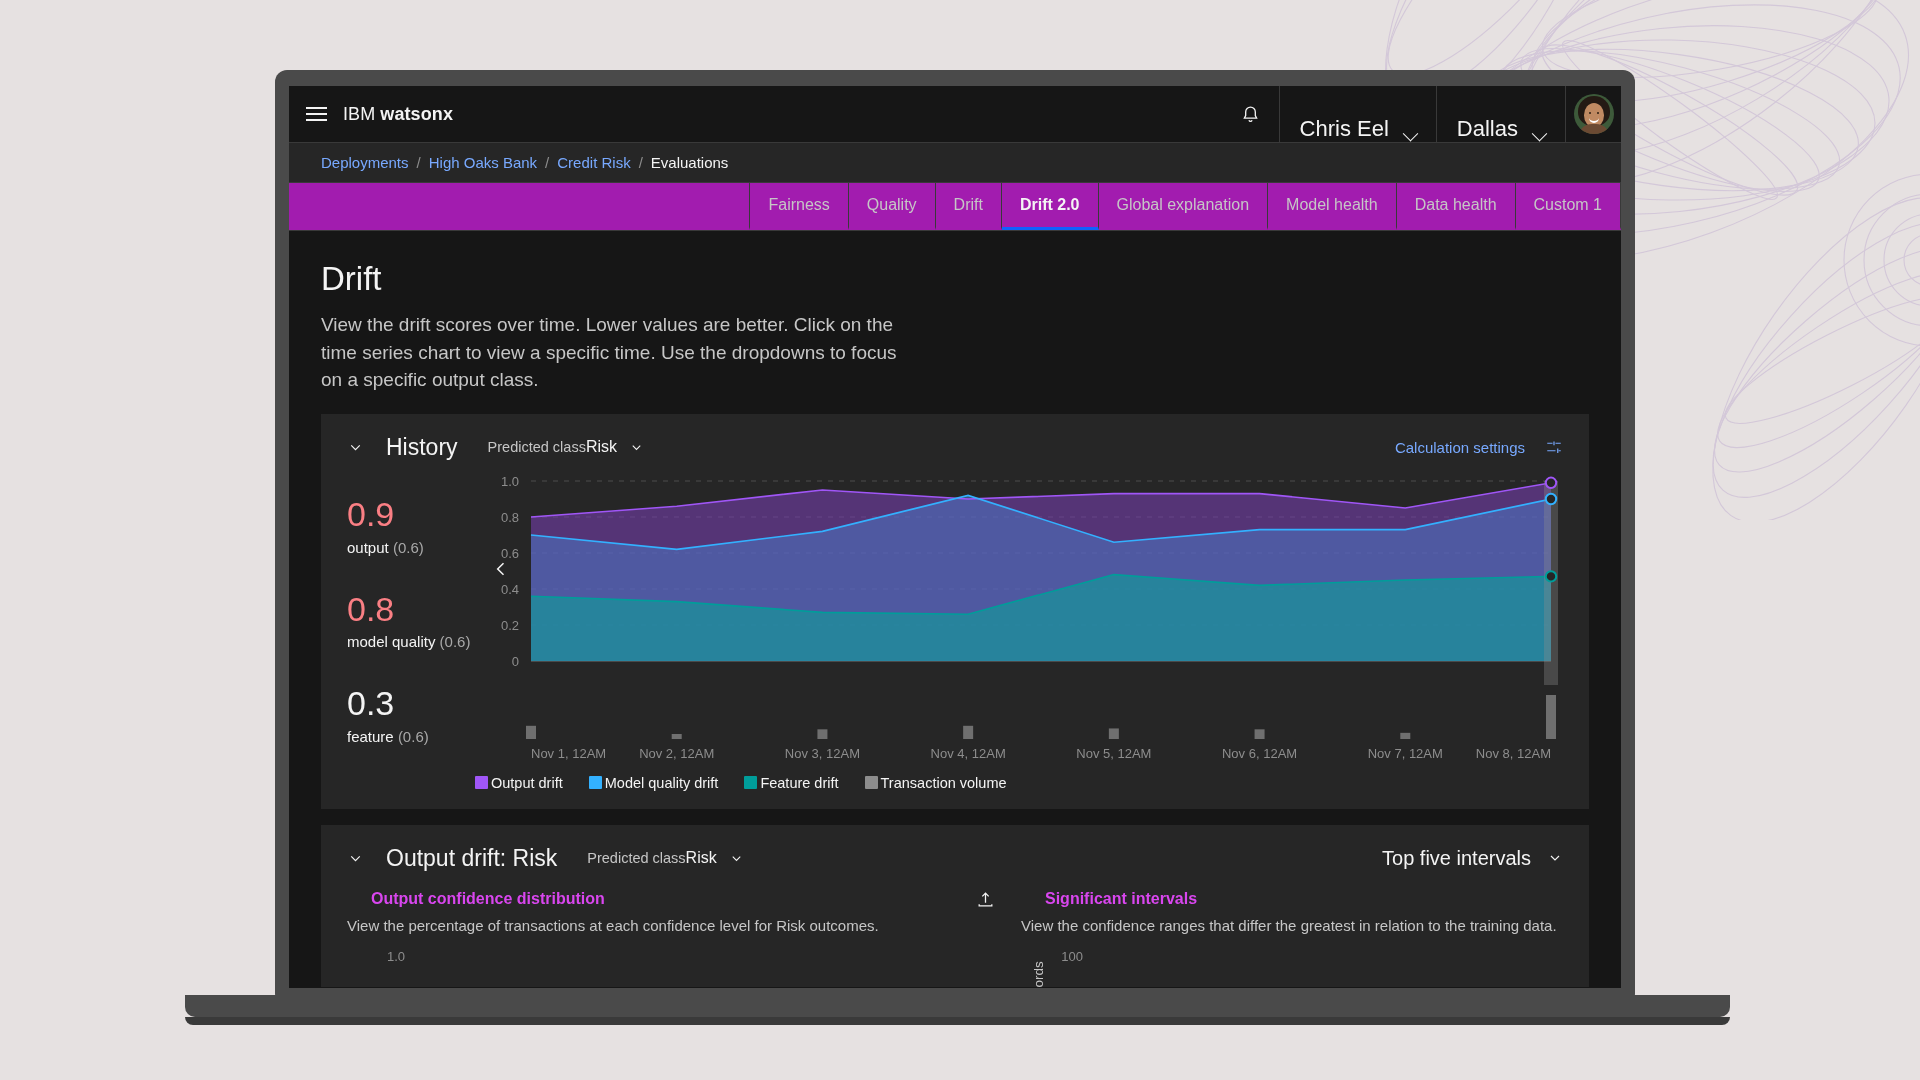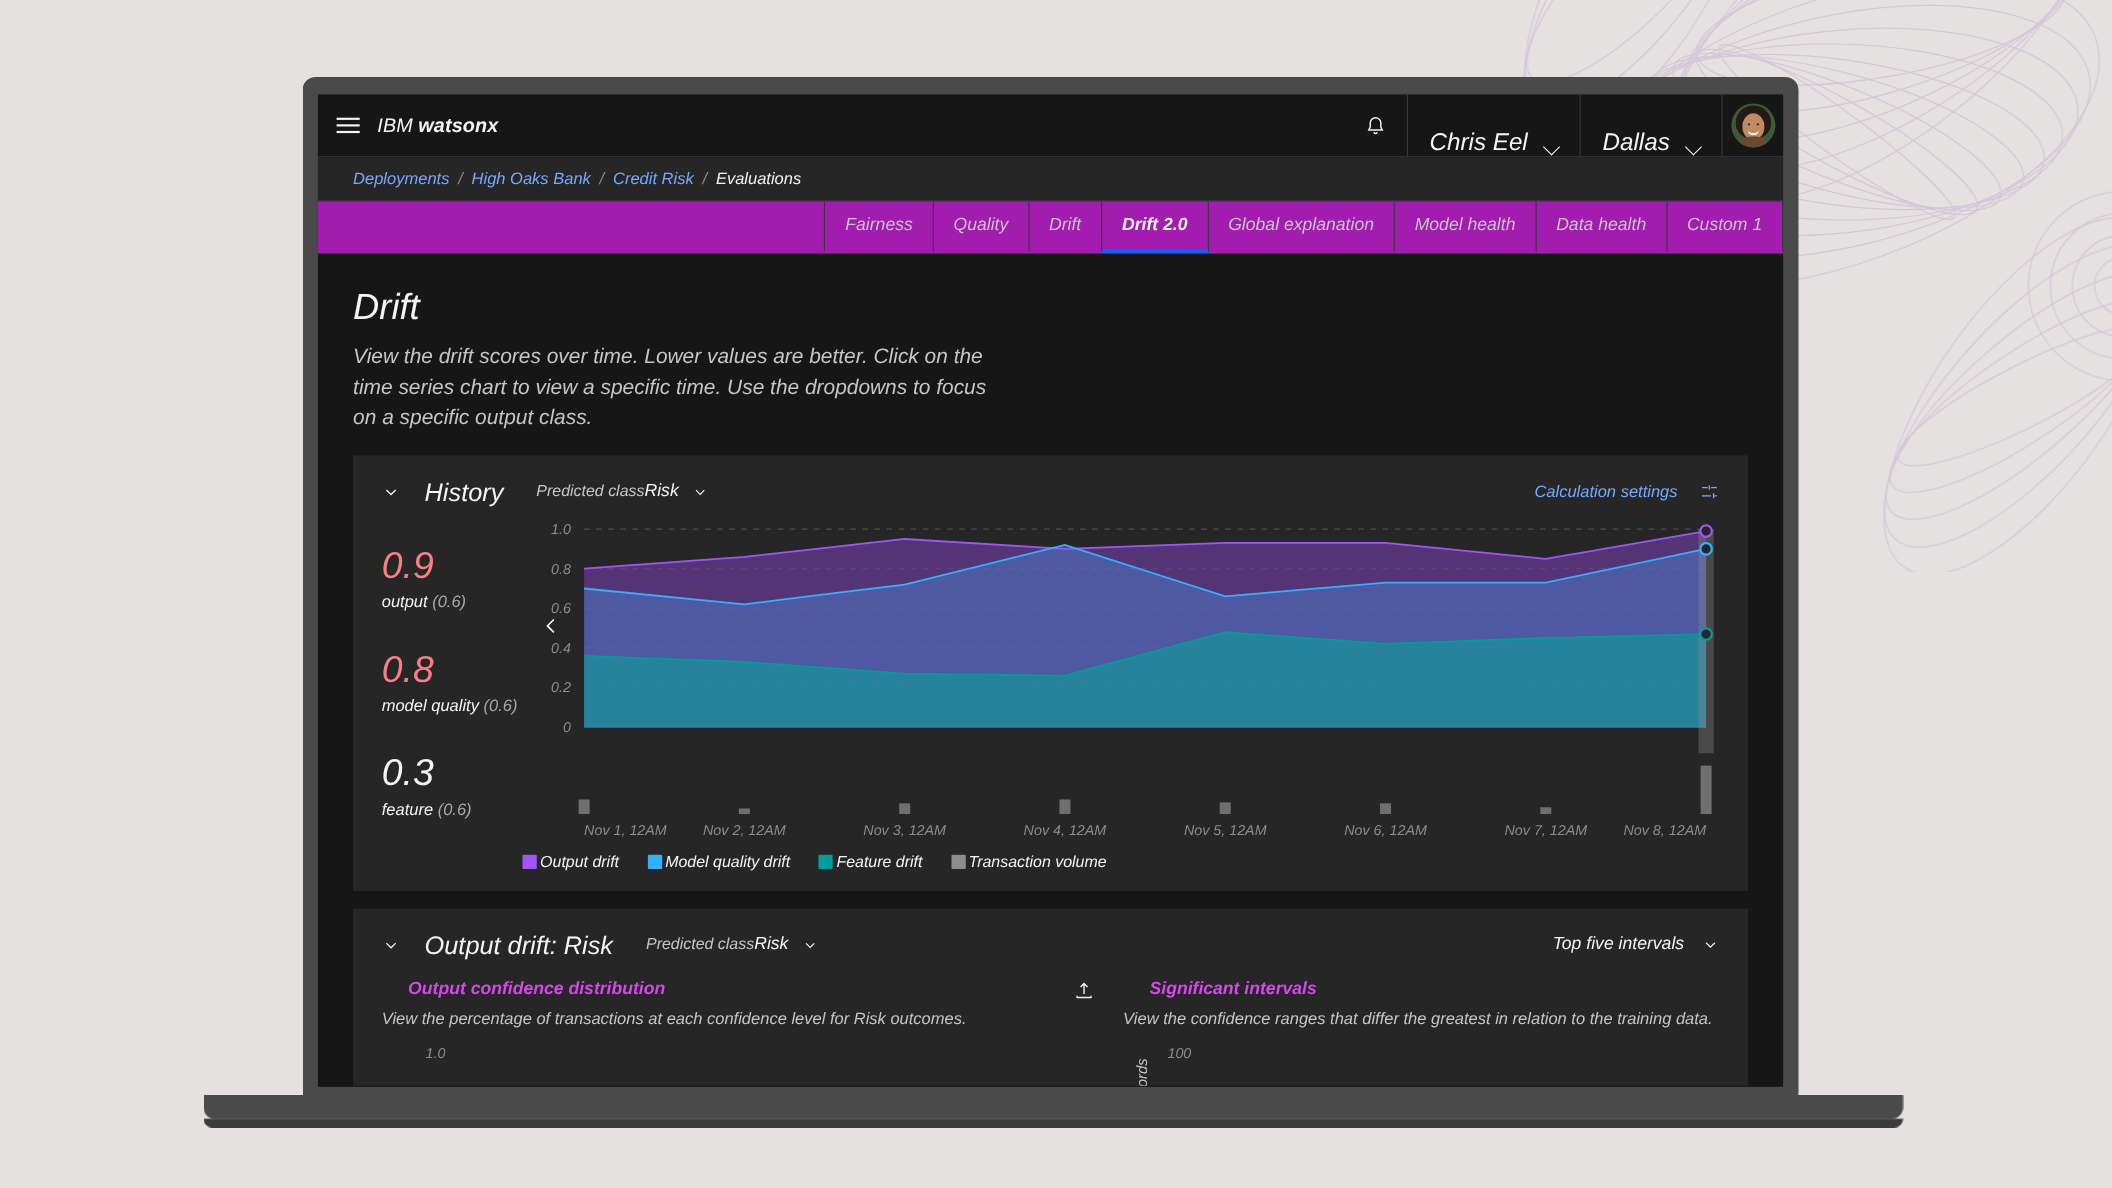--- a/index.html
+++ b/index.html
@@ -15,21 +15,20 @@
 
   
   #laptop {
     position: absolute; left: 275px; top: 70px;
     width: 1360px; height: 930px;
   }
   #laptop-screen-frame {
     position: absolute; left: 0; top: 0; width: 1360px; height: 928px;
     background: #4a4a4a; border-radius: 12px 12px 4px 4px;
     padding: 16px 14px 10px 14px;
-    font-style: italic;
   }
   #laptop-base {
     position: absolute; left: -90px; top: 925px; width: 1545px; height: 22px;
     background: #4a4a4a; border-radius: 0 0 10px 10px;
   }
   #laptop-base-lip {
     position: absolute; left: -90px; top: 947px; width: 1545px; height: 8px;
     background: #3a3a3a; border-radius: 0 0 10px 10px;
   }
   #screen {
@@ -127,21 +126,21 @@
   
   .card { background: #262626; margin: 14px 32px 0 32px; }
   .card-head { display: flex; align-items: center; padding: 20px 26px 10px 26px; gap: 22px; }
   .collapse-chev { color: #f4f4f4; cursor: pointer; display: flex; }
   .card-title { font-size: 23px; color: #f4f4f4; font-weight: 400; }
   .pc-group { display: flex; align-items: center; gap: 0; margin-left: 8px; }
   .pc-label { font-size: 14.5px; color: #c6c6c6; }
   .pc-value { font-size: 16px; color: #f4f4f4; display: flex; align-items: center; gap: 12px; cursor: pointer; }
   .head-right { margin-left: auto; display: flex; align-items: center; gap: 20px; }
   .calc-link { color: #78a9ff; font-size: 15px; cursor: pointer; }
-  .tfi-drop { display: flex; align-items: center; gap: 16px; font-size: 16px; color: #f4f4f4; cursor: pointer; }
+  .tfi-drop { display: flex; align-items: center; gap: 16px; font-size: 20px; color: #f4f4f4; cursor: pointer; }
 
   
   #history-body { display: flex; padding: 2px 26px 18px 26px; }
   #metrics { width: 190px; padding-top: 24px; }
   .metric { margin-bottom: 36px; }
   .metric-value { font-size: 34px; line-height: 1.05; font-weight: 400; }
   .metric-value.alert { color: #fa7f84; }
   .metric-value.ok { color: #f4f4f4; }
   .metric-label { margin-top: 6px; font-size: 15px; color: #f4f4f4; }
   .metric-label .thresh { color: #a8a8a8; }

